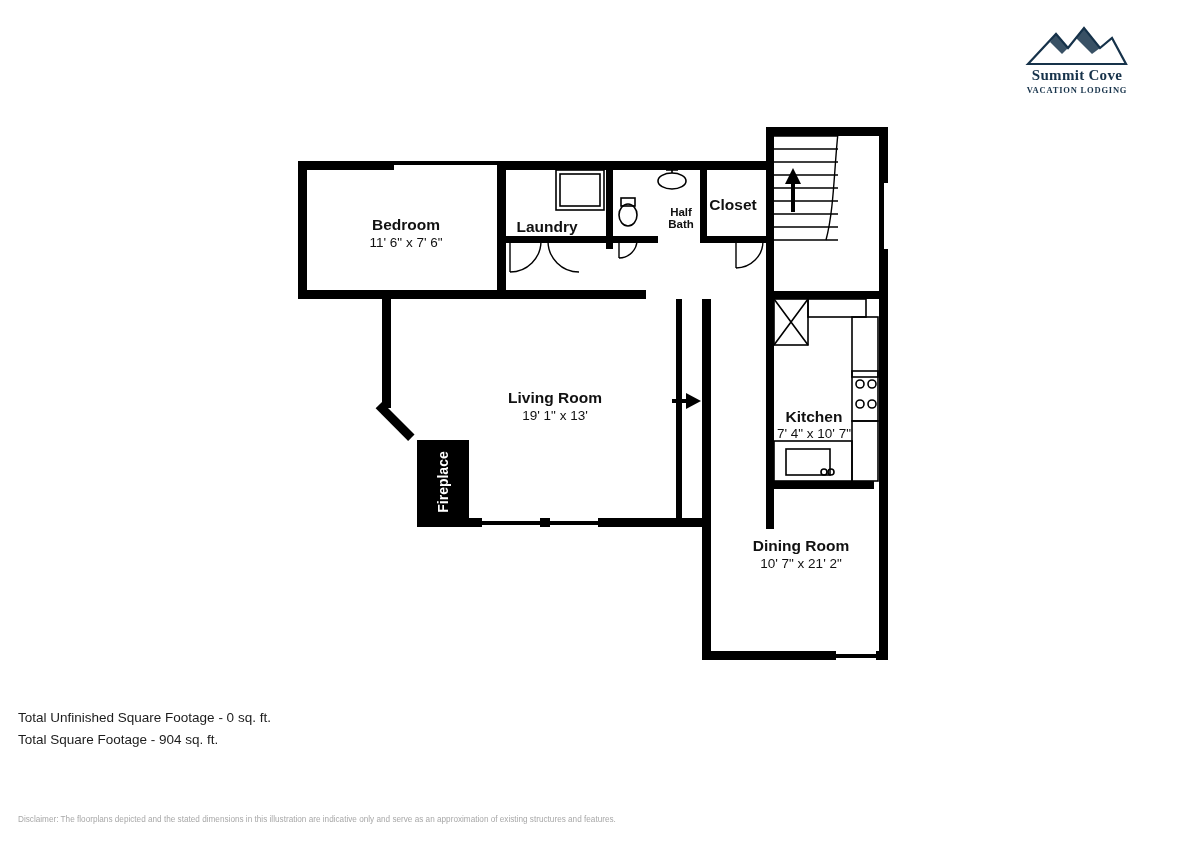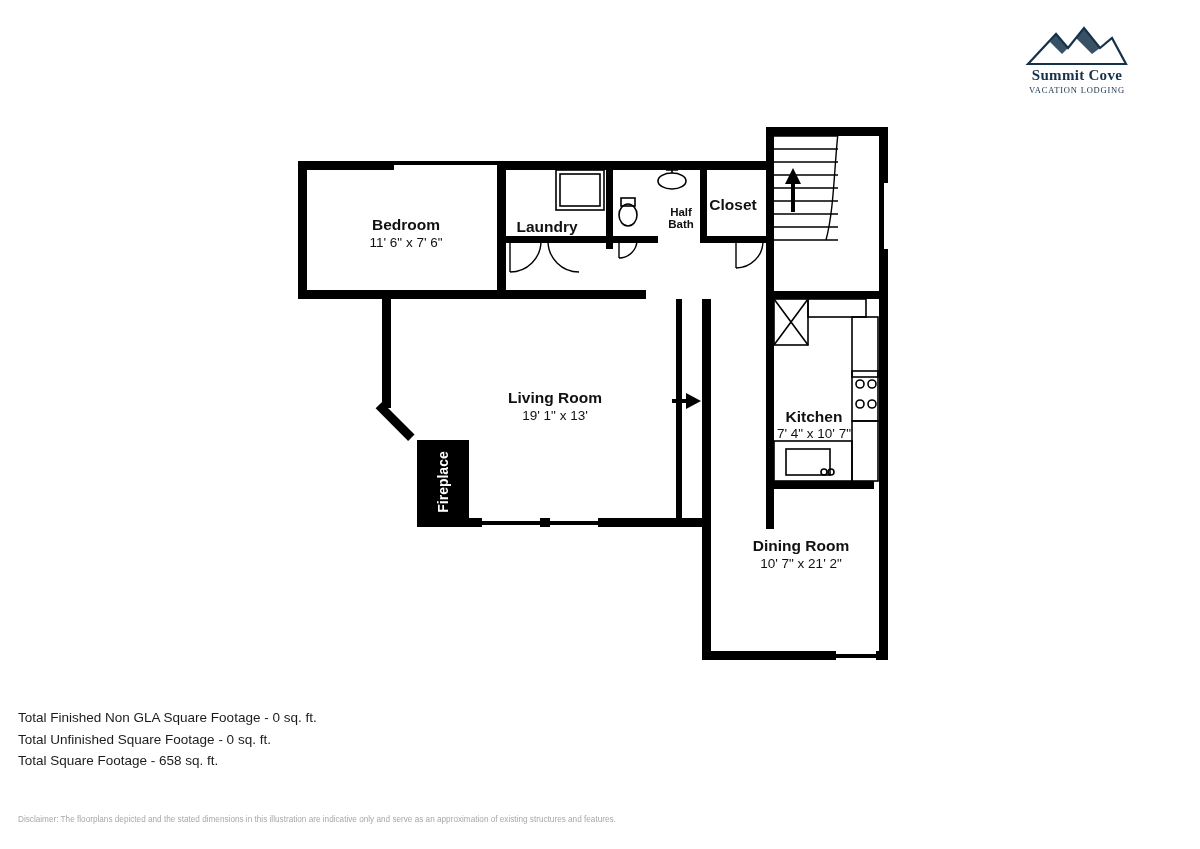--- a/index.html
+++ b/index.html
@@ -43,20 +43,21 @@
     color: #16324a;
     margin-top: -3px;
     text-align: center;
   }
   .logo-sub {
     font-family: "Liberation Serif", serif;
     font-size: 8.5px;
     letter-spacing: .8px;
     color: #16324a;
     margin-top: 1px;
+    font-weight: bold;
   }
 
   
   #plan {
     position: absolute;
     left: 0;
     top: 0;
     width: 1200px;
     height: 720px;
   }
@@ -225,20 +226,19 @@
 
     <text x="814" y="422" font-size="15.5" font-weight="bold">Kitchen</text>
     <text x="814" y="438" font-size="13.5">7' 4" x 10' 7"</text>
 
     <text x="801" y="551" font-size="15.5" font-weight="bold">Dining Room</text>
     <text x="801" y="568" font-size="13.5">10' 7" x 21' 2"</text>
   </g>
 </svg>
 
 <div class="footer">
-  <div>Total Finished Non GLA Square Footage - 0 sq. ft.</div>
   <div>Total Unfinished Square Footage - 0 sq. ft.</div>
-  <div>Total Square Footage - 658 sq. ft.</div>
+  <div>Total Square Footage - 904 sq. ft.</div>
 </div>
 
 <div class="disclaimer">
   <div>Disclaimer: The floorplans depicted and the stated dimensions in this illustration are indicative only and serve as an approximation of existing structures and features.</div>
 </div>
 
 </body></html>

